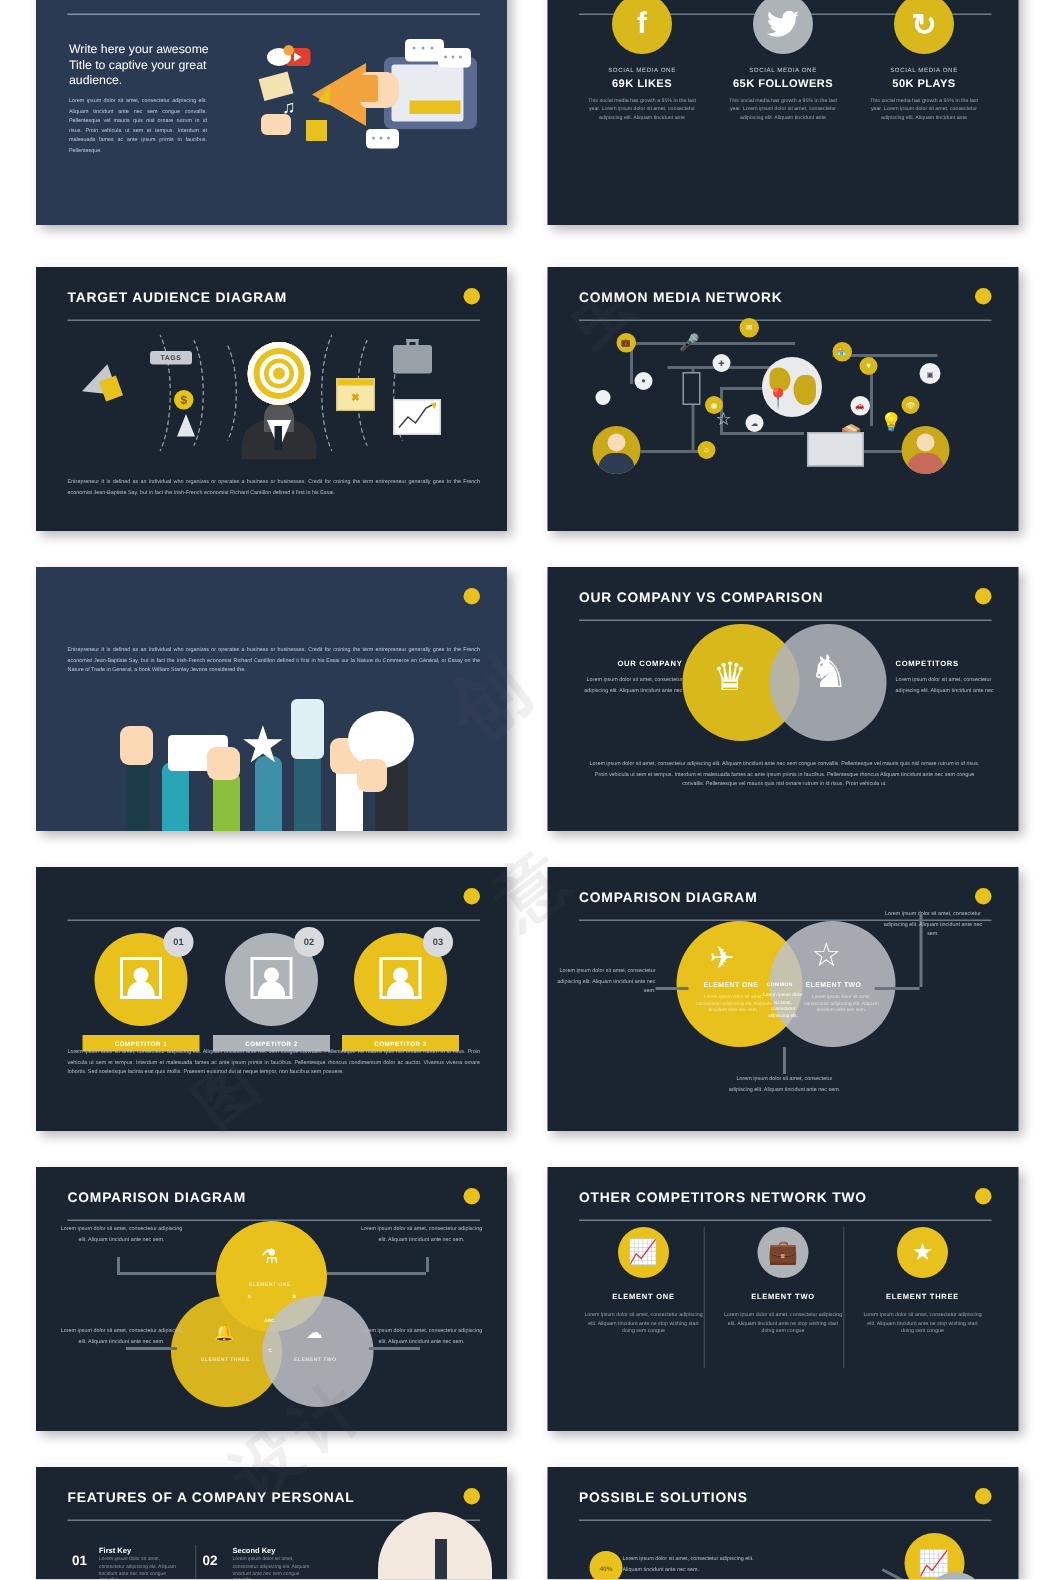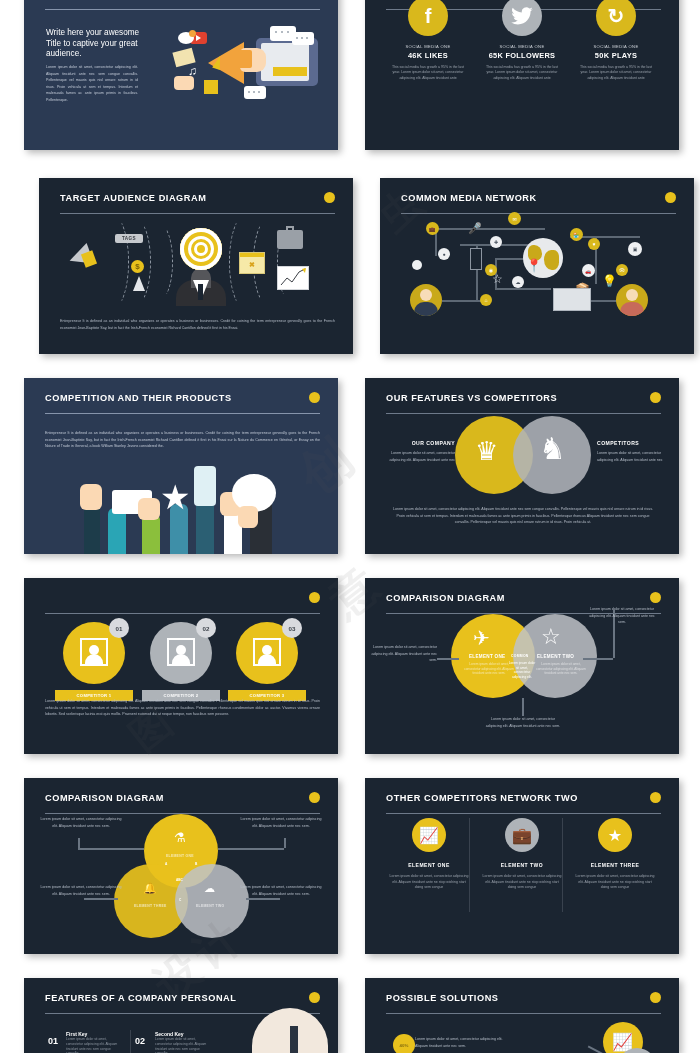--- a/index.html
+++ b/index.html
@@ -23,21 +23,21 @@
     overflow: hidden;
     background: #1b2531;
     box-shadow: 3px 3px 7px rgba(0,0,0,0.28);
   }
   .slide.navy { background: #2b3a53; }
 
   
   .c1 { left: 24px; }
   .c2 { left: 365px; }
   .r0 { top: -26px; height: 176px; }
-  .r1 { top: 178px; margin-left: 15px; }
+  .r1 { top: 178px; }
   .r2 { top: 378px; }
   .r3 { top: 578px; }
   .r4 { top: 778px; }
   .r5 { top: 978px; height: 75px; }
 
   
   .head {
     position: absolute; left: 21px; right: 18px; top: 14px;
     height: 30px;
   }
@@ -342,21 +342,21 @@
 
   <div class="slide c2 r0">
     <div class="head">
       <div class="title"></div>
       <div class="rule"></div>
     </div>
 
     <div class="sm-col" style="left:13px;">
       <div class="sm-circ sm-yellow">f</div>
       <div class="sm-label">SOCIAL MEDIA ONE</div>
-      <div class="sm-value">46K LIKES</div>
+      <div class="sm-value">69K LIKES</div>
       <div class="sm-desc">This social media has growth a 95% in the last year. Lorem ipsum dolor sit amet, consectetur adipiscing elit. Aliquam tincidunt ante</div>
     </div>
     <div class="sm-col" style="left:107px;">
       <div class="sm-circ sm-grey">
         <svg width="22" height="18" viewBox="0 0 24 20">
           <path fill="#ffffff" d="M24 2.6a9.6 9.6 0 0 1-2.8.8A4.9 4.9 0 0 0 23.3.6a9.7 9.7 0 0 1-3.1 1.2A4.9 4.9 0 0 0 11.8 6 13.9 13.9 0 0 1 1.7.9 4.9 4.9 0 0 0 3.2 7.4a4.8 4.8 0 0 1-2.2-.6 4.9 4.9 0 0 0 3.9 4.8 4.9 4.9 0 0 1-2.2.1 4.9 4.9 0 0 0 4.6 3.4A9.9 9.9 0 0 1 0 17.2a14 14 0 0 0 7.5 2.2c9.1 0 14-7.5 14-14v-.7A10 10 0 0 0 24 2.6z"></path>
         </svg>
       </div>
       <div class="sm-label">SOCIAL MEDIA ONE</div>
       <div class="sm-value">65K FOLLOWERS</div>
@@ -465,24 +465,20 @@
           <div class="av-head"></div>
       </div>
       <div class="avatar" style="left:236px; top:70px;">
         <div class="av-body2"></div>
           <div class="av-head"></div>
       </div>
     </div>
   </div>
 
   <div class="slide navy c1 r2">
-    <div class="head">
-      <div class="title">COMPETITION AND THEIR PRODUCTS</div>
-      <div class="rule"></div>
-    </div>
     <div class="dot"></div>
 
     <div class="para" style="left:21px; right:18px; top:52px;">Entrepreneur  It is defined as an individual who organizes or operates a business or businesses. Credit for coining the term entrepreneur generally goes to the French economist Jean-Baptiste Say, but in fact the Irish-French economist Richard Cantillon defined it first in his Essai sur la Nature du Commerce en Général, or Essay on the Nature of Trade in General, a book William Stanley Jevons considered the.</div>
 
     <div class="hands">
       <div class="arm" style="left:60px; width:16px; height:52px; background:#1d3c4a;"></div>
       <div class="palm" style="left:56px; bottom:44px; width:22px; height:26px;"></div>
       <div class="arm" style="left:84px; width:18px; height:46px; background:#2aa5b5;"></div>
       <div class="wbub" style="left:88px; bottom:40px; width:40px; height:24px;"></div>
       <div class="arm" style="left:118px; width:18px; height:40px; background:#8bbf3c;"></div>
@@ -494,21 +490,21 @@
       <div class="arm" style="left:200px; width:18px; height:44px; background:#ffffff;"></div>
       <div class="palm" style="left:196px; bottom:38px; width:22px; height:24px;"></div>
       <div class="arm" style="left:226px; width:22px; height:56px; background:#2a2f36;"></div>
       <div class="wbub" style="left:208px; bottom:42px; width:44px; height:38px; border-radius:50%;"></div>
       <div class="palm" style="left:214px; bottom:26px; width:20px; height:22px;"></div>
     </div>
   </div>
 
   <div class="slide c2 r2">
     <div class="head">
-      <div class="title">OUR FEATURES VS COMPETITORS</div>
+      <div class="title">OUR COMPANY VS COMPARISON</div>
       <div class="rule"></div>
     </div>
     <div class="dot"></div>
 
     <div class="venn2">
       <div class="v-y"></div>
       <div class="v-g"></div>
       <div class="crown">♛</div>
       <div class="knight">♞</div>
 

